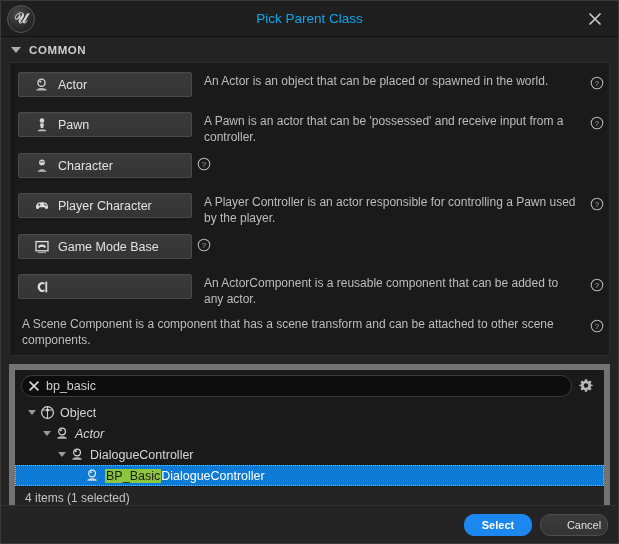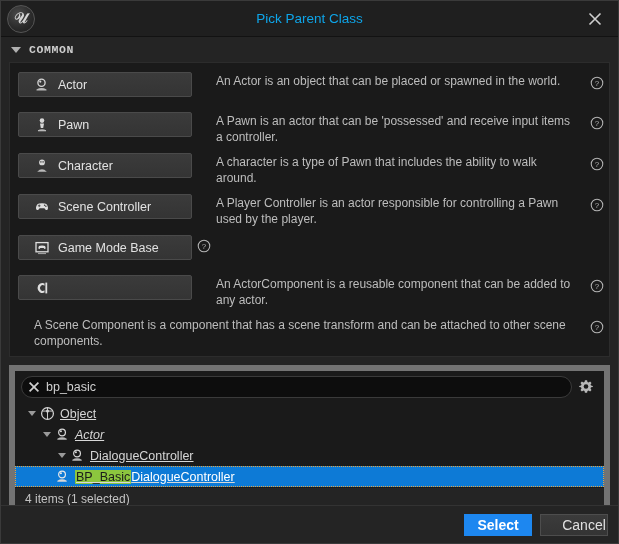--- a/index.html
+++ b/index.html
@@ -86,21 +86,20 @@
     border-right: 5px solid transparent;
     border-top: 6px solid #b0b0b0;
     margin-right: 8px;
     flex: none;
   }
   .section-title {
     font-size: 11.5px;
     font-weight: bold;
     letter-spacing: 0.6px;
     color: #cfcfcf;
-    font-family: Liberation Mono, monospace;
   }
 
   
   .common-panel {
     background: #1a1a1a;
     margin: 0 8px;
     border: 1px solid #2c2c2c;
     padding: 4px 0;
   }
   .class-row {
@@ -132,21 +131,21 @@
     display: flex;
     align-items: center;
     justify-content: center;
   }
   .class-btn .lbl {
     font-size: 12.5px;
     color: #e2e2e2;
   }
   .class-desc {
     flex: 1;
-    margin-left: 24px;
+    margin-left: 12px;
     margin-right: 6px;
     font-size: 12px;
     line-height: 15.5px;
     color: #bdbdbd;
     padding-top: 4px;
   }
   .help-ico {
     width: 24px;
     flex: none;
     padding-top: 6px;
@@ -200,21 +199,20 @@
     align-items: center;
     justify-content: center;
     flex: none;
     cursor: pointer;
   }
 
   .tree {
     position: relative;
     background: #1a1a1a;
     padding-bottom: 1px;
-    text-decoration: underline;
   }
   .tree-row {
     display: flex;
     align-items: center;
     height: 21px;
     padding-left: 8px;
     cursor: pointer;
   }
   .tree-row.selected {
     background: #0d7ad6;
@@ -276,22 +274,22 @@
     border-top: 1px solid #333;
     display: flex;
     align-items: center;
     justify-content: flex-end;
     padding-right: 10px;
     box-sizing: border-box;
   }
   .btn {
     min-width: 68px;
     height: 22px;
-    border-radius: 0;
-    font-size: 14px;
+    border-radius: 10px;
+    font-size: 11px;
     display: flex;
     align-items: center;
     justify-content: center;
     margin-left: 8px;
     cursor: pointer;
     box-sizing: border-box;
   }
   .btn-primary {
     background: #1d87f0;
     color: #ffffff;
@@ -355,62 +353,61 @@
         <span class="ico">
           <svg width="16" height="16" viewBox="0 0 16 16">
             <circle cx="8" cy="3.6" r="2.3" fill="#d7d7d7"></circle>
             <path d="M6 6.6 L10 6.6 L9.2 11 L6.8 11 Z" fill="#d7d7d7"></path>
             <path d="M3.6 13.6 Q8 10.8 12.4 13.6 Z" fill="#b9b9b9"></path>
             <rect x="4" y="13" width="8" height="1.3" fill="#b9b9b9"></rect>
           </svg>
         </span>
         <span class="lbl">Pawn</span>
       </div>
-      <div class="class-desc">A Pawn is an actor that can be 'possessed' and receive input items a controller.</div>
+      <div class="class-desc">A Pawn is an actor that can be 'possessed' and receive input from a controller.</div>
       <div class="help-ico">
         <svg width="14" height="14" viewBox="0 0 16 16">
           <circle cx="8" cy="8" r="6.6" fill="none" stroke="#b4b4b4" stroke-width="1.2"></circle>
           <text x="8" y="11.6" font-size="9" fill="#b4b4b4" text-anchor="middle" font-family="Liberation Sans, sans-serif">?</text>
         </svg>
       </div>
     </div>
 
     <div class="class-row">
       <div class="class-btn">
         <span class="ico">
           <svg width="16" height="16" viewBox="0 0 16 16">
             <circle cx="8" cy="4.4" r="2.9" fill="#d7d7d7"></circle>
             <circle cx="6.9" cy="3.9" r="0.8" fill="#555"></circle>
             <circle cx="9.1" cy="3.9" r="0.8" fill="#555"></circle>
             <path d="M3.2 13.8 Q8 8.9 12.8 13.8 Z" fill="#b9b9b9"></path>
           </svg>
         </span>
         <span class="lbl">Character</span>
       </div>
-      <div class="class-desc">A character is a type of Pawn that includes the ability to walk around.</div>
       <div class="help-ico">
         <svg width="14" height="14" viewBox="0 0 16 16">
           <circle cx="8" cy="8" r="6.6" fill="none" stroke="#b4b4b4" stroke-width="1.2"></circle>
           <text x="8" y="11.6" font-size="9" fill="#b4b4b4" text-anchor="middle" font-family="Liberation Sans, sans-serif">?</text>
         </svg>
       </div>
     </div>
 
     <div class="class-row">
       <div class="class-btn">
         <span class="ico">
           <svg width="16" height="16" viewBox="0 0 16 16">
             <path d="M3.4 5.2 Q1.2 8.4 2.4 10.6 Q3.6 11.8 4.8 10.2 L5.6 9.2 L10.4 9.2 L11.2 10.2 Q12.4 11.8 13.6 10.6 Q14.8 8.4 12.6 5.2 Q11.6 4.2 8 4.2 Q4.4 4.2 3.4 5.2 Z" fill="#dedede"></path>
             <rect x="3.9" y="6.4" width="2.6" height="0.8" fill="#3a3a3a"></rect>
             <rect x="4.8" y="5.5" width="0.8" height="2.6" fill="#3a3a3a"></rect>
             <circle cx="10.6" cy="6.2" r="0.75" fill="#3a3a3a"></circle>
             <circle cx="11.9" cy="7.3" r="0.75" fill="#3a3a3a"></circle>
           </svg>
         </span>
-        <span class="lbl">Scene Controller</span>
+        <span class="lbl">Player Character</span>
       </div>
       <div class="class-desc">A Player Controller is an actor responsible for controlling a Pawn used by the player.</div>
       <div class="help-ico">
         <svg width="14" height="14" viewBox="0 0 16 16">
           <circle cx="8" cy="8" r="6.6" fill="none" stroke="#b4b4b4" stroke-width="1.2"></circle>
           <text x="8" y="11.6" font-size="9" fill="#b4b4b4" text-anchor="middle" font-family="Liberation Sans, sans-serif">?</text>
         </svg>
       </div>
     </div>
 
@@ -522,21 +519,21 @@
         <span class="t-ico">
           <svg width="15" height="15" viewBox="0 0 16 16">
             <circle cx="7.5" cy="5.8" r="3.6" fill="none" stroke="#d7d7d7" stroke-width="1.3"></circle>
             <circle cx="6.3" cy="4.6" r="1.1" fill="#d7d7d7"></circle>
             <path d="M2.5 12.5 Q7.5 9.6 12.5 12.5 L12.5 13.6 L2.5 13.6 Z" fill="#b9b9b9"></path>
           </svg>
         </span>
         <span class="t-label">DialogueController</span>
       </div>
 
-      <div class="tree-row selected" style="padding-left:25px;text-align:right;">
+      <div class="tree-row selected" style="padding-left:55px;text-align:right;">
         <span class="t-arrow"></span>
         <span class="t-ico">
           <svg width="15" height="15" viewBox="0 0 16 16">
             <circle cx="7.5" cy="5.8" r="3.6" fill="none" stroke="#e8e8e8" stroke-width="1.3"></circle>
             <circle cx="6.3" cy="4.6" r="1.1" fill="#e8e8e8"></circle>
             <path d="M2.5 12.5 Q7.5 9.6 12.5 12.5 L12.5 13.6 L2.5 13.6 Z" fill="#d8d8d8"></path>
           </svg>
         </span>
         <span class="t-label on-sel"><span class="hl">BP_Basic</span><span>DialogueController</span></span>
       </div>

